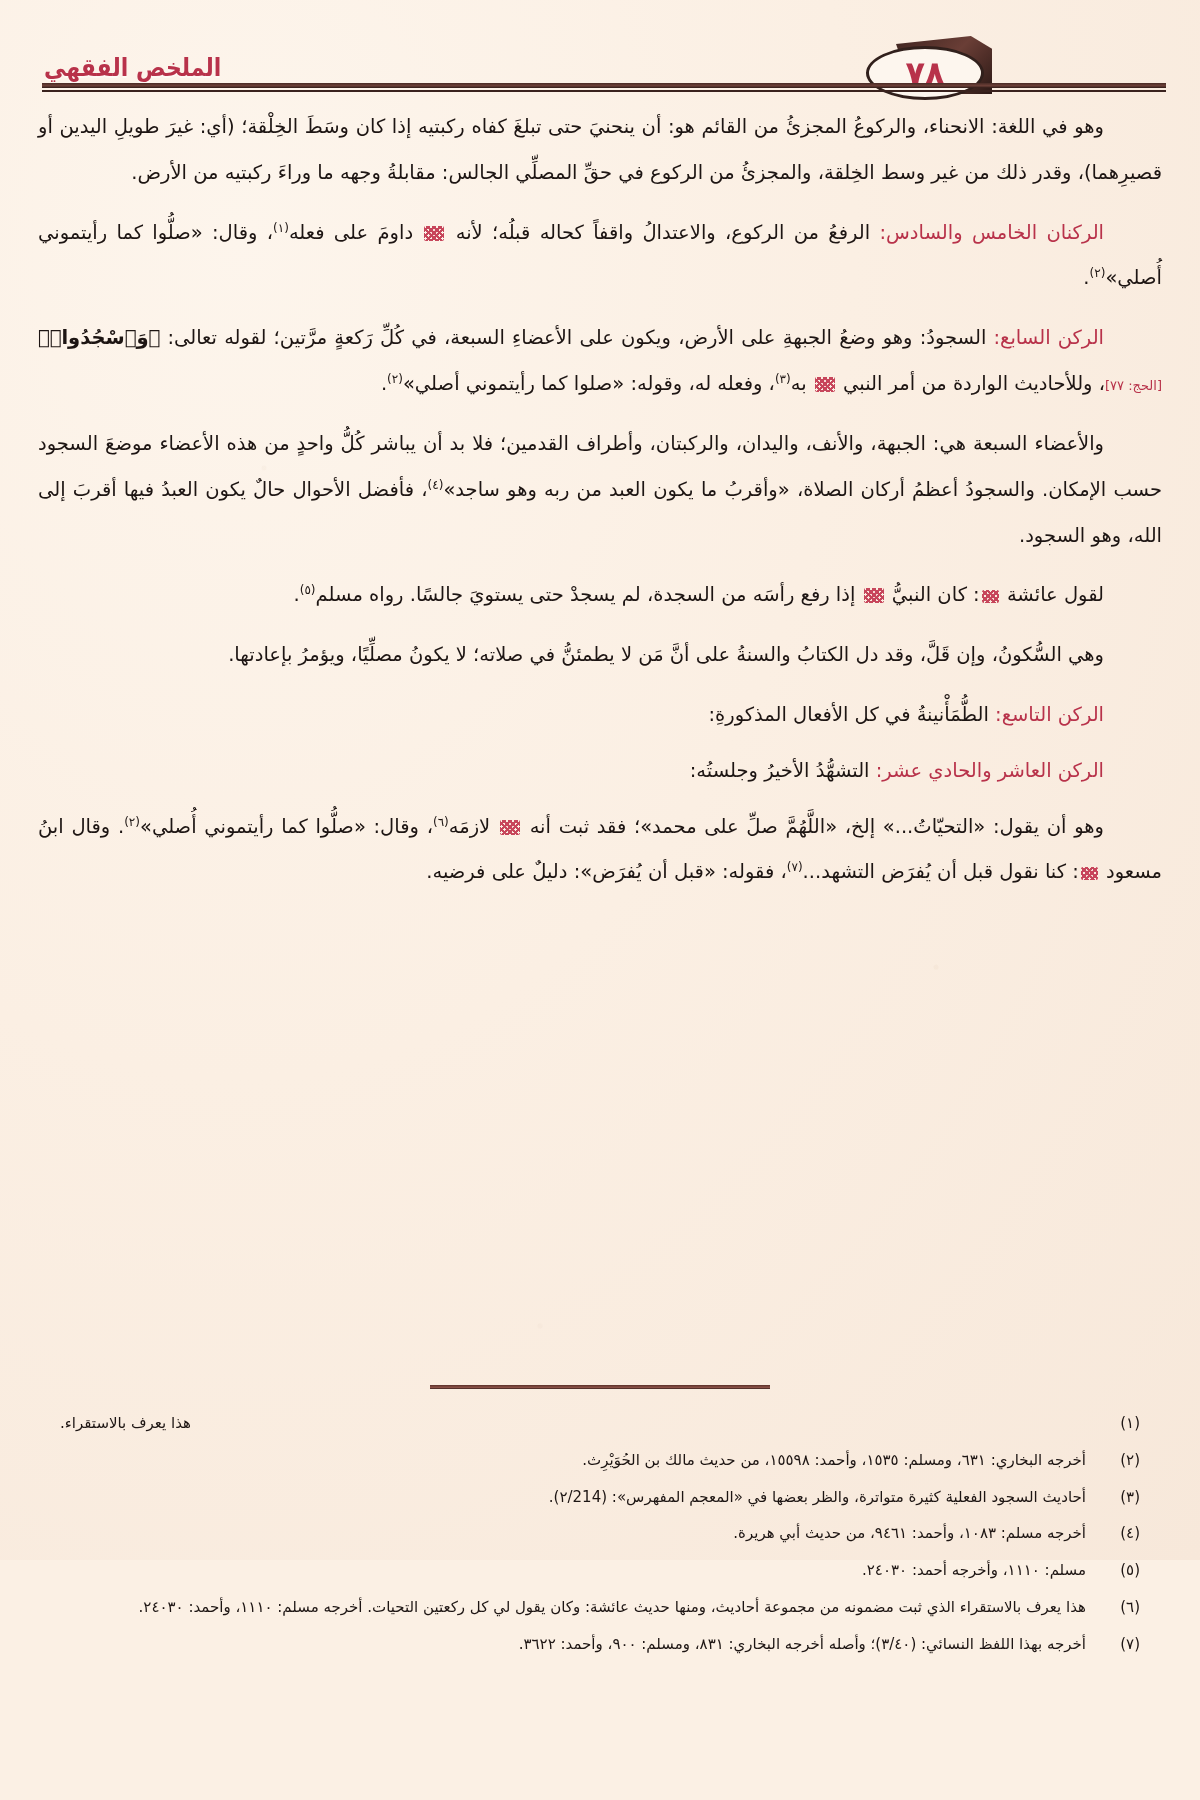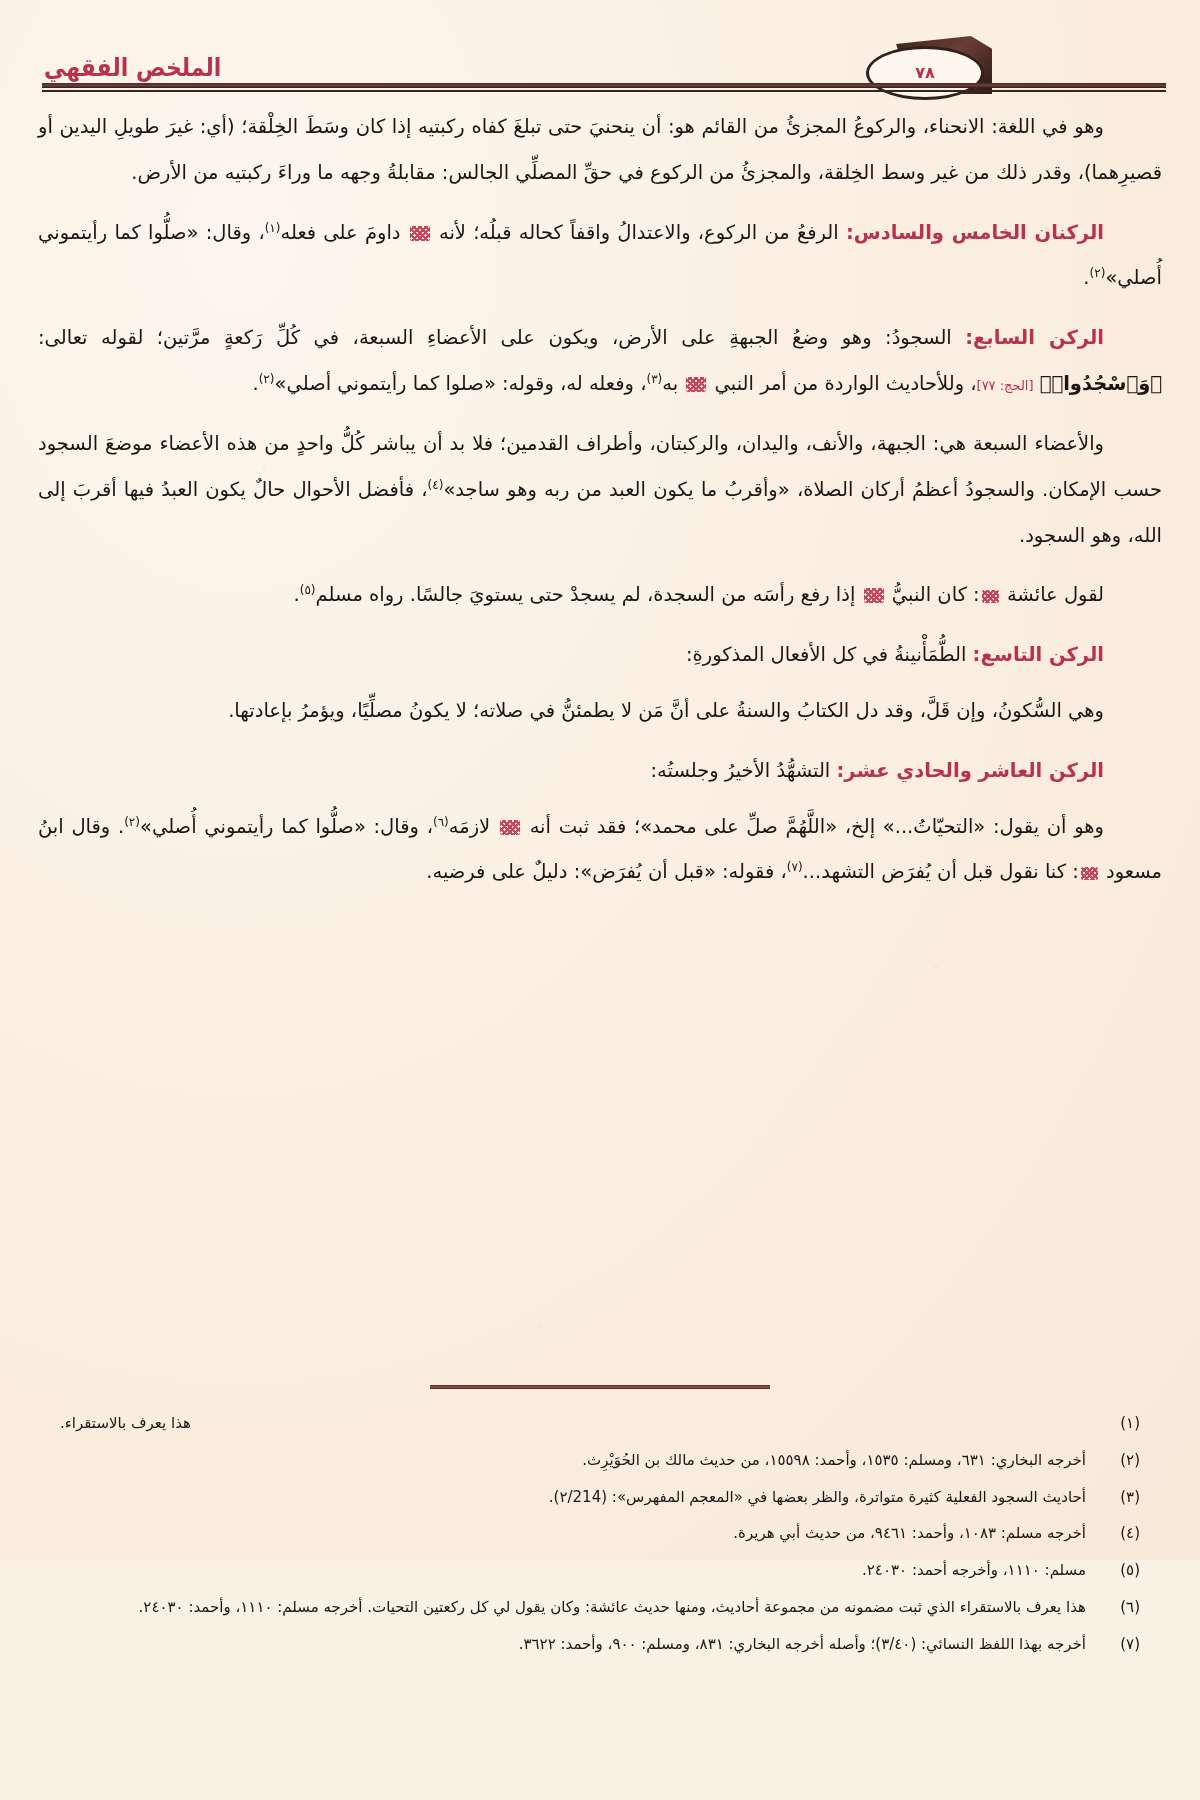--- a/index.html
+++ b/index.html
@@ -104,21 +104,21 @@
     width: 112px;
     height: 48px;
     border: 3px solid #31201c;
     border-radius: 50%;
     background: #fdf6ee;
     display: flex;
     align-items: center;
     justify-content: center;
   }
   .page-number {
-    font-size: 16px;
+    font-size: 32px;
     font-weight: bold;
     color: #b8324a;
     letter-spacing: 1px;
     line-height: 1;
   }
 
   
   .content {
     position: absolute;
     top: 104px;
@@ -134,21 +134,21 @@
     color: #1d1513;
     text-align: justify;
     text-justify: inter-word;
     font-family: "DejaVu Sans", sans-serif;
   }
   p.para.indent { text-indent: 58px; }
   p.para.tight { margin-bottom: 10px; }
 
   .rukn {
     color: #b8324a;
-    font-weight: bold;
+    font-weight: normal;
   }
   .sup {
     font-size: 12px;
     vertical-align: super;
     color: #1d1513;
   }
   .quran {
     font-weight: bold;
     letter-spacing: .5px;
   }
@@ -240,23 +240,23 @@
 
     <p class="para indent"><span class="rukn">الركنان الخامس والسادس:</span><span> الرفعُ من الركوع، والاعتدالُ واقفاً كحاله قبلُه؛ لأنه </span><span class="sigla"></span><span> داومَ على فعله</span><span class="sup">(١)</span><span>، وقال: «صلُّوا كما رأيتموني أُصلي»</span><span class="sup">(٢)</span><span>.</span></p>
 
     <p class="para indent"><span class="rukn">الركن السابع:</span><span> السجودُ: وهو وضعُ الجبهةِ على الأرض، ويكون على الأعضاءِ السبعة، في كُلِّ رَكعةٍ مرَّتين؛ لقوله تعالى: </span><span class="quran">﴿وَٱسْجُدُوا۟﴾</span> <span class="src">[الحج: ٧٧]</span><span>، وللأحاديث الواردة من أمر النبي </span><span class="sigla"></span><span> به</span><span class="sup">(٣)</span><span>، وفعله له، وقوله: «صلوا كما رأيتموني أصلي»</span><span class="sup">(٢)</span><span>.</span></p>
 
     <p class="para indent"><span>والأعضاء السبعة هي: الجبهة، والأنف، واليدان، والركبتان، وأطراف القدمين؛ فلا بد أن يباشر كُلُّ واحدٍ من هذه الأعضاء موضعَ السجود حسب الإمكان. والسجودُ أعظمُ أركان الصلاة، «وأقربُ ما يكون العبد من ربه وهو ساجد»</span><span class="sup">(٤)</span><span>، فأفضل الأحوال حالٌ يكون العبدُ فيها أقربَ إلى الله، وهو السجود.</span></p>
 
 
     <p class="para indent"><span>لقول عائشة </span><span class="sigla sm"></span><span>: كان النبيُّ </span><span class="sigla"></span><span> إذا رفع رأسَه من السجدة، لم يسجدْ حتى يستويَ جالسًا. رواه مسلم</span><span class="sup">(٥)</span><span>.</span></p>
 
+    <p class="para indent"><span>وهي السُّكونُ، وإن قَلَّ، وقد دل الكتابُ والسنةُ على أنَّ مَن لا يطمئنُّ في صلاته؛ لا يكونُ مصلِّيًا، ويؤمرُ بإعادتها.</span></p>
+
     <p class="para indent tight"><span class="rukn">الركن التاسع:</span><span> الطُّمَأْنينةُ في كل الأفعال المذكورةِ:</span></p>
-
-    <p class="para indent"><span>وهي السُّكونُ، وإن قَلَّ، وقد دل الكتابُ والسنةُ على أنَّ مَن لا يطمئنُّ في صلاته؛ لا يكونُ مصلِّيًا، ويؤمرُ بإعادتها.</span></p>
 
     <p class="para indent tight"><span class="rukn">الركن العاشر والحادي عشر:</span><span> التشهُّدُ الأخيرُ وجلستُه:</span></p>
 
     <p class="para indent"><span>وهو أن يقول: «التحيّاتُ...» إلخ، «اللَّهُمَّ صلِّ على محمد»؛ فقد ثبت أنه </span><span class="sigla"></span><span> لازمَه</span><span class="sup">(٦)</span><span>، وقال: «صلُّوا كما رأيتموني أُصلي»</span><span class="sup">(٢)</span><span>. وقال ابنُ مسعود </span><span class="sigla sm"></span><span>: كنا نقول قبل أن يُفرَض التشهد...</span><span class="sup">(٧)</span><span>، فقوله: «قبل أن يُفرَض»: دليلٌ على فرضيه.</span></p>
 
   </div>
 
   <div class="fn-divider"></div>
 
   <div class="footnotes">

